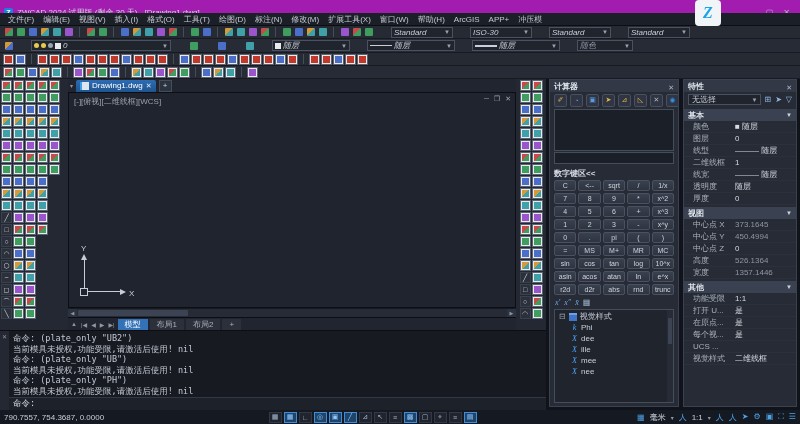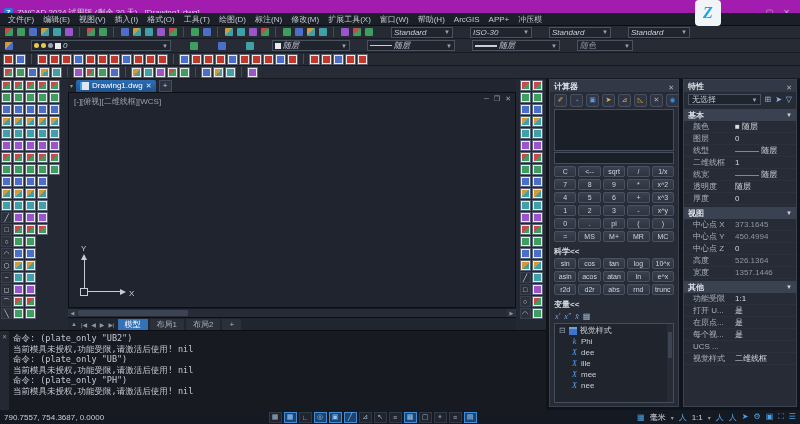--- a/index.html
+++ b/index.html
@@ -942,40 +942,44 @@
     </div>
     <div class="cmdbody">
       <div class="cmdhist">
           <div class="cline">命令: (plate_only "UB2")</div>
           <div class="cline">当前模具未授权,功能受限,请激活后使用! nil</div>
           <div class="cline">命令: (plate_only "UB")</div>
           <div class="cline">当前模具未授权,功能受限,请激活后使用! nil</div>
           <div class="cline">命令: (plate_only "PH")</div>
           <div class="cline">当前模具未授权,功能受限,请激活后使用! nil</div>
         </div>
+      <div class="cmdprompt">
+        <span>命令:</span>
+      </div>
     </div>
   </div>
 
   <div class="panel calc">
     <div class="phead">
       <span class="ptitle">计算器</span>
       <span class="pclose">✕</span>
     </div>
     <div class="calctb">
         <span class="ctbi" style="color: rgb(227, 184, 74);">✐</span>
         <span class="ctbi" style="color: rgb(90, 154, 224);">◔</span>
         <span class="ctbi" style="color: rgb(90, 154, 224);">▣</span>
         <span class="ctbi" style="color: rgb(227, 184, 74);">➤</span>
         <span class="ctbi" style="color: rgb(227, 184, 74);">⊿</span>
         <span class="ctbi" style="color: rgb(227, 184, 74);">◺</span>
         <span class="ctbi" style="color: rgb(174, 180, 191);">✕</span>
         <span class="ctbi" style="color: rgb(47, 143, 224);">◉</span>
       </div>
     <div class="cdisplay"></div>
     <div class="cinput"></div>
+    <div class="cseclabel">数字键区&lt;&lt;</div>
     <div class="krows">
         <div class="krow">
           <span class="kbtn">C</span>
           <span class="kbtn">&lt;--</span>
           <span class="kbtn">sqrt</span>
           <span class="kbtn">/</span>
           <span class="kbtn">1/x</span>
         </div>
         <div class="krow">
           <span class="kbtn">7</span>
@@ -1006,21 +1010,20 @@
           <span class="kbtn">)</span>
         </div>
         <div class="krow">
           <span class="kbtn">=</span>
           <span class="kbtn">MS</span>
           <span class="kbtn">M+</span>
           <span class="kbtn">MR</span>
           <span class="kbtn">MC</span>
         </div>
       </div>
-    <div class="cseclabel">科学&lt;&lt;</div>
     <div class="krows">
         <div class="krow">
           <span class="kbtn">sin</span>
           <span class="kbtn">cos</span>
           <span class="kbtn">tan</span>
           <span class="kbtn">log</span>
           <span class="kbtn">10^x</span>
         </div>
         <div class="krow">
           <span class="kbtn">asin</span>
@@ -1030,21 +1033,20 @@
           <span class="kbtn">e^x</span>
         </div>
         <div class="krow">
           <span class="kbtn">r2d</span>
           <span class="kbtn">d2r</span>
           <span class="kbtn">abs</span>
           <span class="kbtn">rnd</span>
           <span class="kbtn">trunc</span>
         </div>
       </div>
-    <div class="cseclabel">变量&lt;&lt;</div>
     <div class="varstb">
       <span class="vtbi">x′</span>
       <span class="vtbi">x″</span>
       <span class="vtbi">x̄</span>
       <span class="vtbi" style="font-style:normal;color:#9fb6cc">▦</span>
     </div>
     <div class="vtree">
       <div class="vrow">
         <span style="color:#9aa2ad">⊟</span>
         <span class="vfold"></span>

